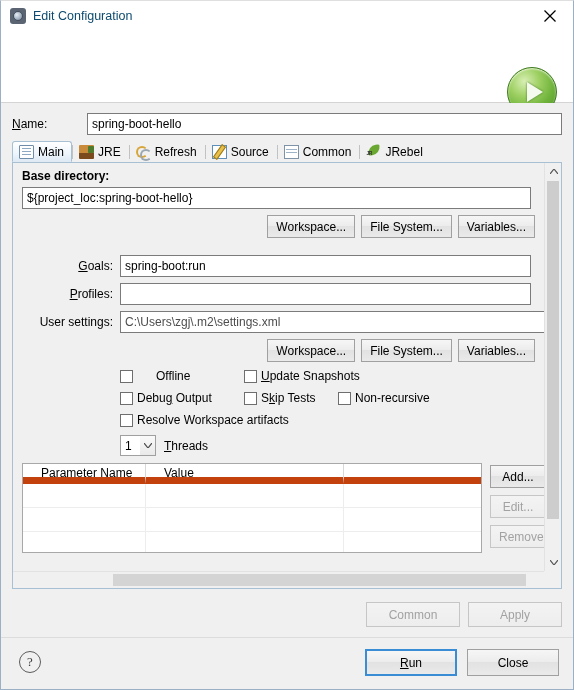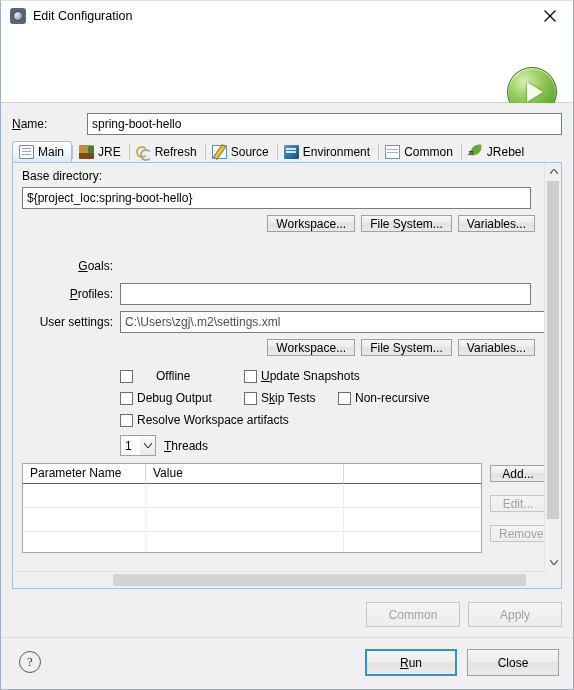--- a/index.html
+++ b/index.html
@@ -37,21 +37,21 @@
     position: absolute; inset: 0;
     background: #5a6472;
     border-radius: 3px;
   }
   .gear-inner {
     position: absolute; left: 3px; top: 3px; width: 10px; height: 10px;
     border-radius: 50%;
     background: radial-gradient(circle at 35% 35%, #e8edf3 0%, #9fb0c2 60%, #6b7886 100%);
     border: 1px solid #46505c;
   }
-  .titlebar-text { font-size: 12.5px; color: #000000; }
+  .titlebar-text { font-size: 12.5px; color: #0c4a6e; }
   .close-btn {
     position: absolute; right: 0; top: 0; width: 46px; height: 30px;
     display: flex; align-items: center; justify-content: center;
     cursor: pointer;
   }
   .close-btn svg { display: block; }
 
   
   .header {
     position: absolute; top: 30px; left: 0; right: 0; height: 72px;
@@ -167,21 +167,21 @@
     position: absolute; left: 0; top: 0; right: 17px; bottom: 17px;
     overflow: hidden;
   }
 
   .lbl { font-size: 12px; color: #000; }
 
   .field-label-right { text-align: right; }
 
   .btnrow { display: flex; gap: 6px; }
   .btn {
-    height: 17px; min-width: 76px;
+    height: 23px; min-width: 76px;
     border: 1px solid #a0a0a0;
     background: linear-gradient(to bottom, #f6f6f6 0%, #ececec 48%, #e2e2e2 50%, #eaeaea 100%);
     font-family: "Liberation Sans", sans-serif; font-size: 12px; color: #000;
     cursor: pointer; padding: 0 8px; white-space: nowrap;
   }
   .btn:disabled, .btn.disabled {
     color: #a2a2a2; cursor: default;
     background: linear-gradient(to bottom, #f3f3f3 0%, #ededed 100%);
     border-color: #c6c6c6;
   }
@@ -203,22 +203,22 @@
     background: linear-gradient(to bottom,#fafafa,#e9e9e9);
   }
 
   
   .ptable {
     position: absolute; border: 1px solid #a8a8a8; background: #fff;
     overflow: hidden;
   }
   .ptable .hdr { display: flex; height: 20px; background: #fff; }
   .ptable .hcell {
-    font-size: 12px; padding: 2px 0 0 7px; border-right: 1px solid #d8d8d8;
-    border-bottom: 1px solid #c2410c;
+    font-size: 12px; padding: 2px 0 0 18px; border-right: 1px solid #d8d8d8;
+    border-bottom: 7px solid #c2410c;
   }
   .ptable .row { display: flex; height: 24px; }
   .ptable .cell { border-right: 1px solid #ededed; border-bottom: 1px solid #ededed; }
 
   
   .vscroll {
     position: absolute; right: 0; top: 0; bottom: 17px; width: 17px;
     background: #f0f0f0; border-left: 1px solid #e2e2e2;
   }
   .vscroll .arrow, .hscroll .arrow {
@@ -312,46 +312,43 @@
       </div>
       <div class="tab">
         <span class="tab-ico ico-refresh"></span>
         <span>Refresh</span>
       </div>
       <div class="tab">
         <span class="tab-ico ico-source"></span>
         <span>Source</span>
       </div>
       <div class="tab">
-        <span class="tab-ico ico-env"></span>
-        <span>Environment</span>
-      </div>
-      <div class="tab">
         <span class="tab-ico ico-common"></span>
         <span>Common</span>
       </div>
       <div class="tab">
         <span class="tab-ico ico-jrebel"></span>
         <span>JRebel</span>
       </div>
     </div>
 
     <div class="scrollpanel">
       <div class="panel-inner">
 
-        <div style="position:absolute;left:9px;top:6px;" class="lbl">Base directory:</div>
+        <div style="position:absolute;left:9px;top:6px;font-weight:bold;" class="lbl">Base directory:</div>
         <input class="txtfield" type="text" style="position: absolute; left: 9px; top: 24px; width: 509px;" value="${project_loc:spring-boot-hello}">
 
         <div class="btnrow" style="position:absolute;right:9px;top:52px;">
           <button class="btn">Workspace...</button>
           <button class="btn">File System...</button>
           <button class="btn">Variables...</button>
         </div>
 
         <div style="position:absolute;left:0;top:96px;width:100px;" class="lbl field-label-right"><span class="u">G</span>oals:</div>
+        <input class="txtfield" type="text" style="position: absolute; left: 107px; top: 92px; width: 411px;" value="spring-boot:run">
 
         <div style="position:absolute;left:0;top:124px;width:100px;" class="lbl field-label-right"><span class="u">P</span>rofiles:</div>
         <input class="txtfield" type="text" style="position: absolute; left: 107px; top: 120px; width: 411px;" value="">
 
         <div style="position:absolute;left:0;top:152px;width:100px;" class="lbl field-label-right">User settings:</div>
         <input class="txtfield readonly" type="text" style="position: absolute; left: 107px; top: 148px; width: 459px;" value="C:\Users\zgj\.m2\settings.xml">
 
         <div class="btnrow" style="position:absolute;right:9px;top:176px;">
           <button class="btn">Workspace...</button>
           <button class="btn">File System...</button>

